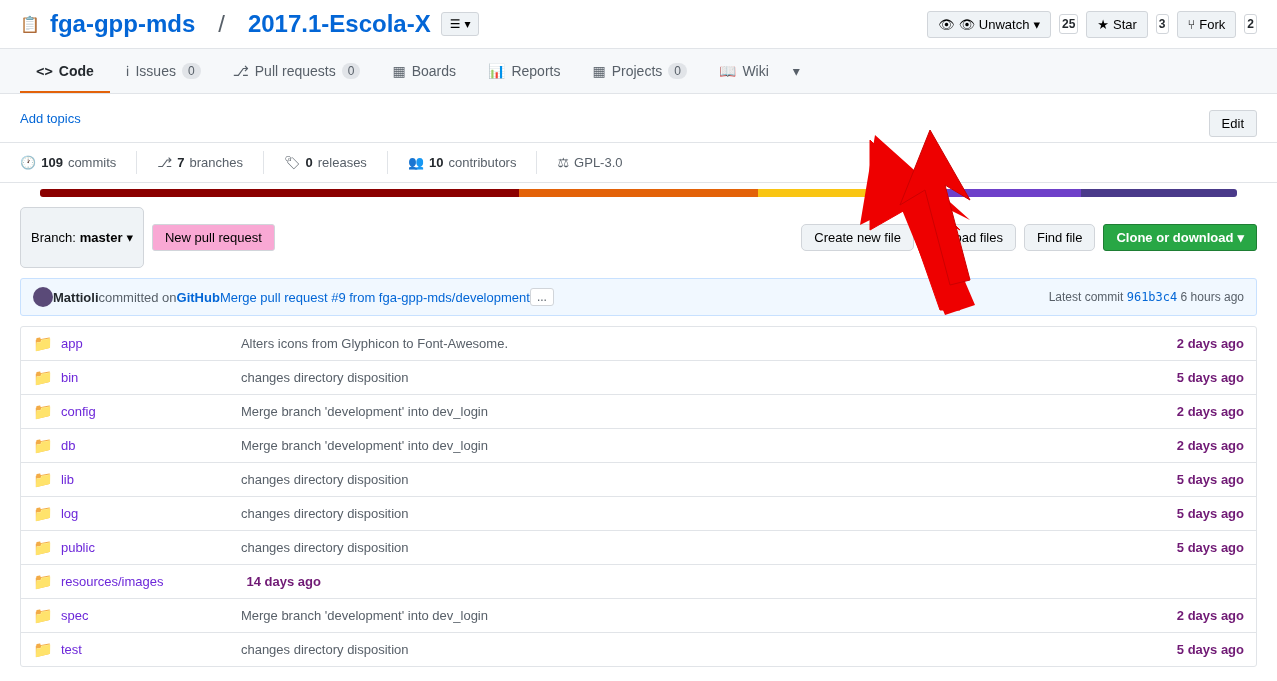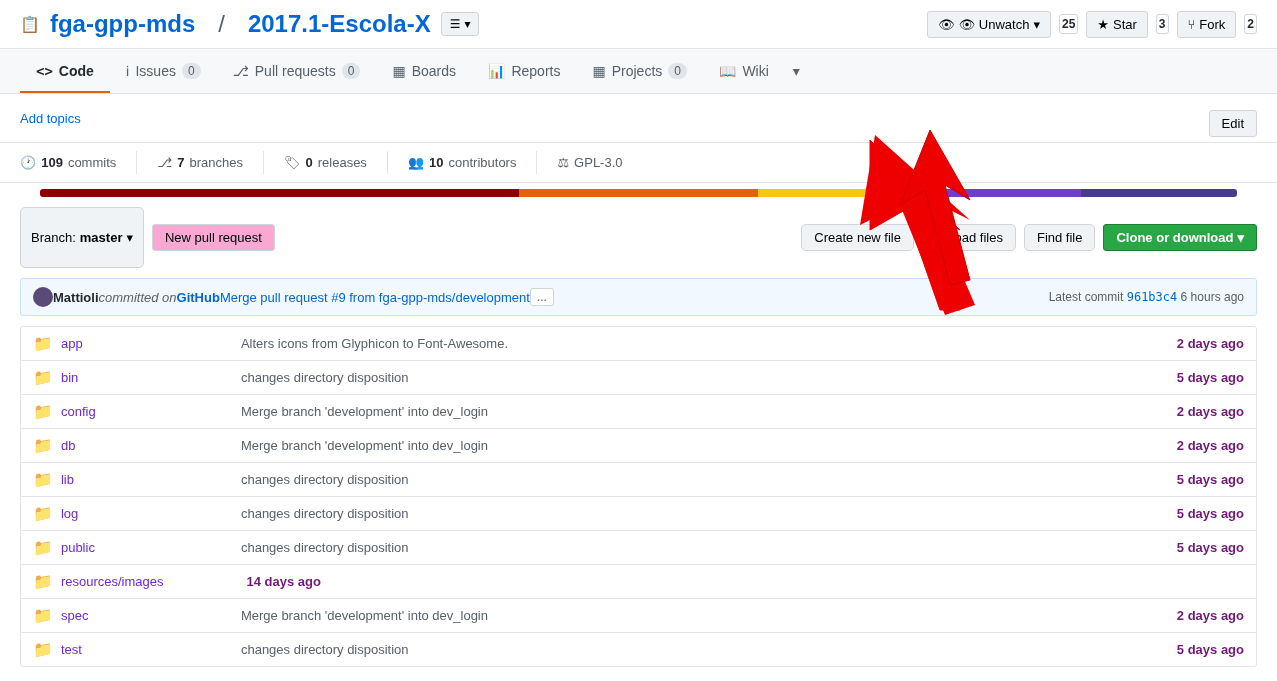--- a/index.html
+++ b/index.html
@@ -47,21 +47,21 @@
     .new-pr-btn { border: 1px solid #d1d5da; background: #f9a8d4; border-radius: 3px; padding: 5px 12px; font-size: 13px; cursor: pointer; }
     .file-actions { display: flex; align-items: center; gap: 8px; }
     .fa-btn { border: 1px solid #d1d5da; background: #eff3f6; border-radius: 5px; padding: 5px 12px; font-size: 13px; cursor: pointer; }
     .clone-btn { background: #28a745; color: #fff; border: 1px solid #1e7e34; border-radius: 3px; padding: 5px 12px; font-size: 13px; cursor: pointer; display: flex; align-items: center; gap: 4px; font-weight: 600; }
 
     
     .commit-info { background: #f1f8ff; border: 1px solid #c8e1ff; border-radius: 3px; margin: 0 20px 10px; padding: 8px 12px; display: flex; align-items: center; justify-content: space-between; font-size: 13px; }
     .commit-left { display: flex; align-items: center; }
     .avatar-sm { width: 20px; height: 20px; border-radius: 50%; background: #6f42c1; display: inline-block; }
     .commit-author { font-weight: 600; color: #24292e; }
-    .commit-verb { color: #586069; font-style: italic; }
+    .commit-verb { color: #586069; }
     .github-link { color: #0366d6; font-weight: 600; }
     .commit-msg { color: #0366d6; cursor: pointer; }
     .commit-more { color: #586069; border: 1px solid #d1d5da; background: #fff; border-radius: 3px; padding: 1px 6px; font-size: 12px; cursor: pointer; }
     .commit-right { color: #586069; font-size: 12px; }
     .commit-hash { color: #0366d6; font-family: monospace; cursor: pointer; }
 
     
     .file-list { margin: 0 20px; border: 1px solid #e1e4e8; border-radius: 3px; }
     .file-row { display: flex; align-items: center; padding: 7px 12px; border-bottom: 1px solid #e1e4e8; }
     .file-row:last-child { border-bottom: none; }

